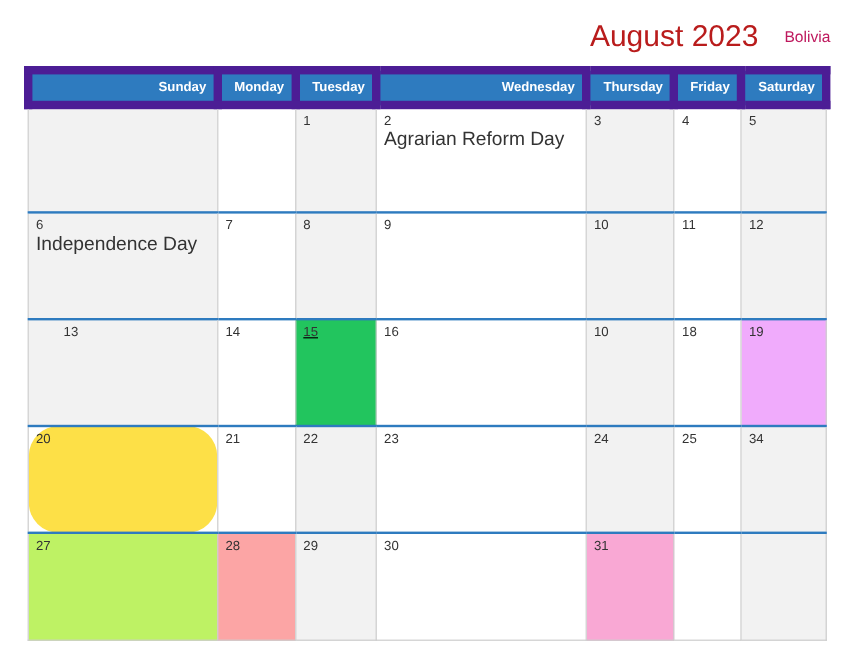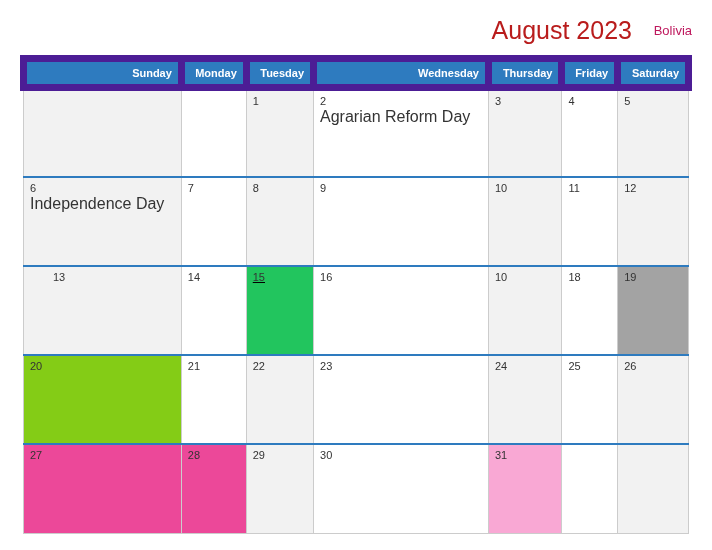--- a/index.html
+++ b/index.html
@@ -157,52 +157,52 @@
           </td>
           <td style="background: rgb(255, 255, 255);">
             <span class="day-number">16</span>
           </td>
           <td style="background: rgb(242, 242, 242);">
             <span class="day-number">10</span>
           </td>
           <td style="background: rgb(255, 255, 255);">
             <span class="day-number">18</span>
           </td>
-          <td style="background: #a3a3a3;">
+          <td style="background: #f0abfc;">
             <span class="day-number">19</span>
           </td>
         </tr>
         <tr class="top-border-row">
-          <td style="background: #84cc16;">
+          <td style="background: #fde047; border-radius: 25px;">
             <span class="day-number">20</span>
           </td>
           <td style="background: rgb(255, 255, 255);">
             <span class="day-number">21</span>
           </td>
           <td style="background: rgb(242, 242, 242);">
             <span class="day-number">22</span>
           </td>
           <td style="background: rgb(255, 255, 255);">
             <span class="day-number">23</span>
           </td>
           <td style="background: rgb(242, 242, 242);">
             <span class="day-number">24</span>
           </td>
           <td style="background: rgb(255, 255, 255);">
             <span class="day-number">25</span>
           </td>
           <td style="background: rgb(242, 242, 242);">
-            <span class="day-number">26</span>
-          </td>
-        </tr>
-        <tr class="top-border-row">
-          <td style="background: #ec4899;">
+            <span class="day-number">34</span>
+          </td>
+        </tr>
+        <tr class="top-border-row">
+          <td style="background: #bef264;">
             <span class="day-number">27</span>
           </td>
-          <td style="background: #ec4899;">
+          <td style="background: #fca5a5;">
             <span class="day-number">28</span>
           </td>
           <td style="background: rgb(242, 242, 242);">
             <span class="day-number">29</span>
           </td>
           <td style="background: rgb(255, 255, 255);">
             <span class="day-number">30</span>
           </td>
           <td style="background: #f9a8d4;">
             <span class="day-number">31</span>

